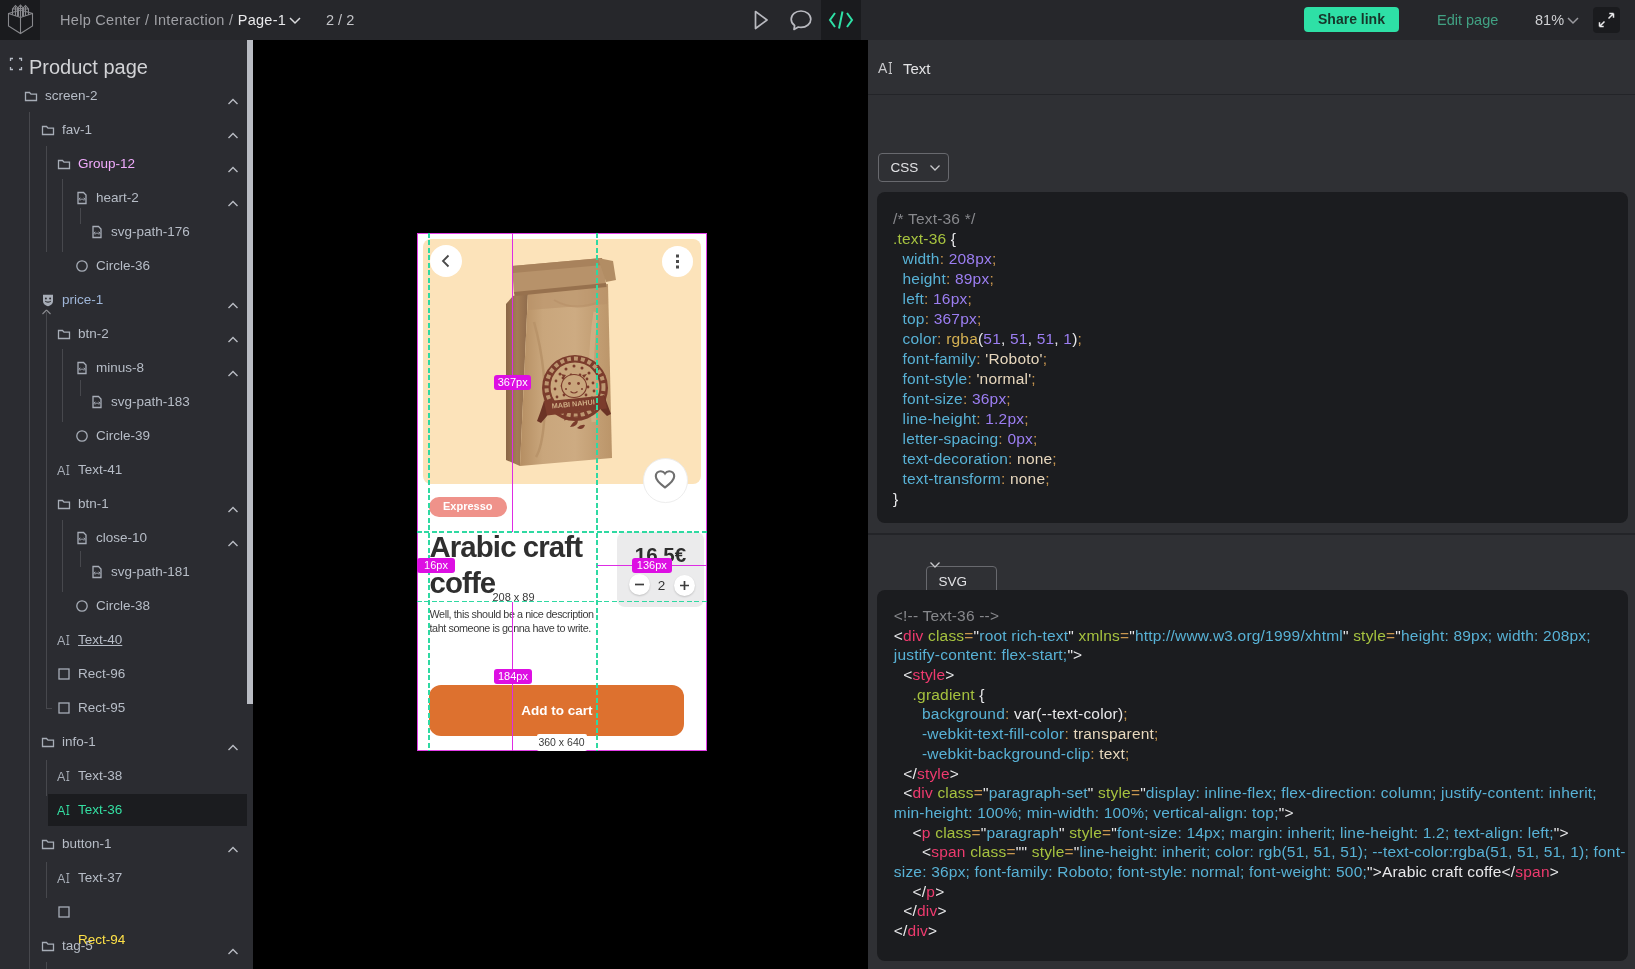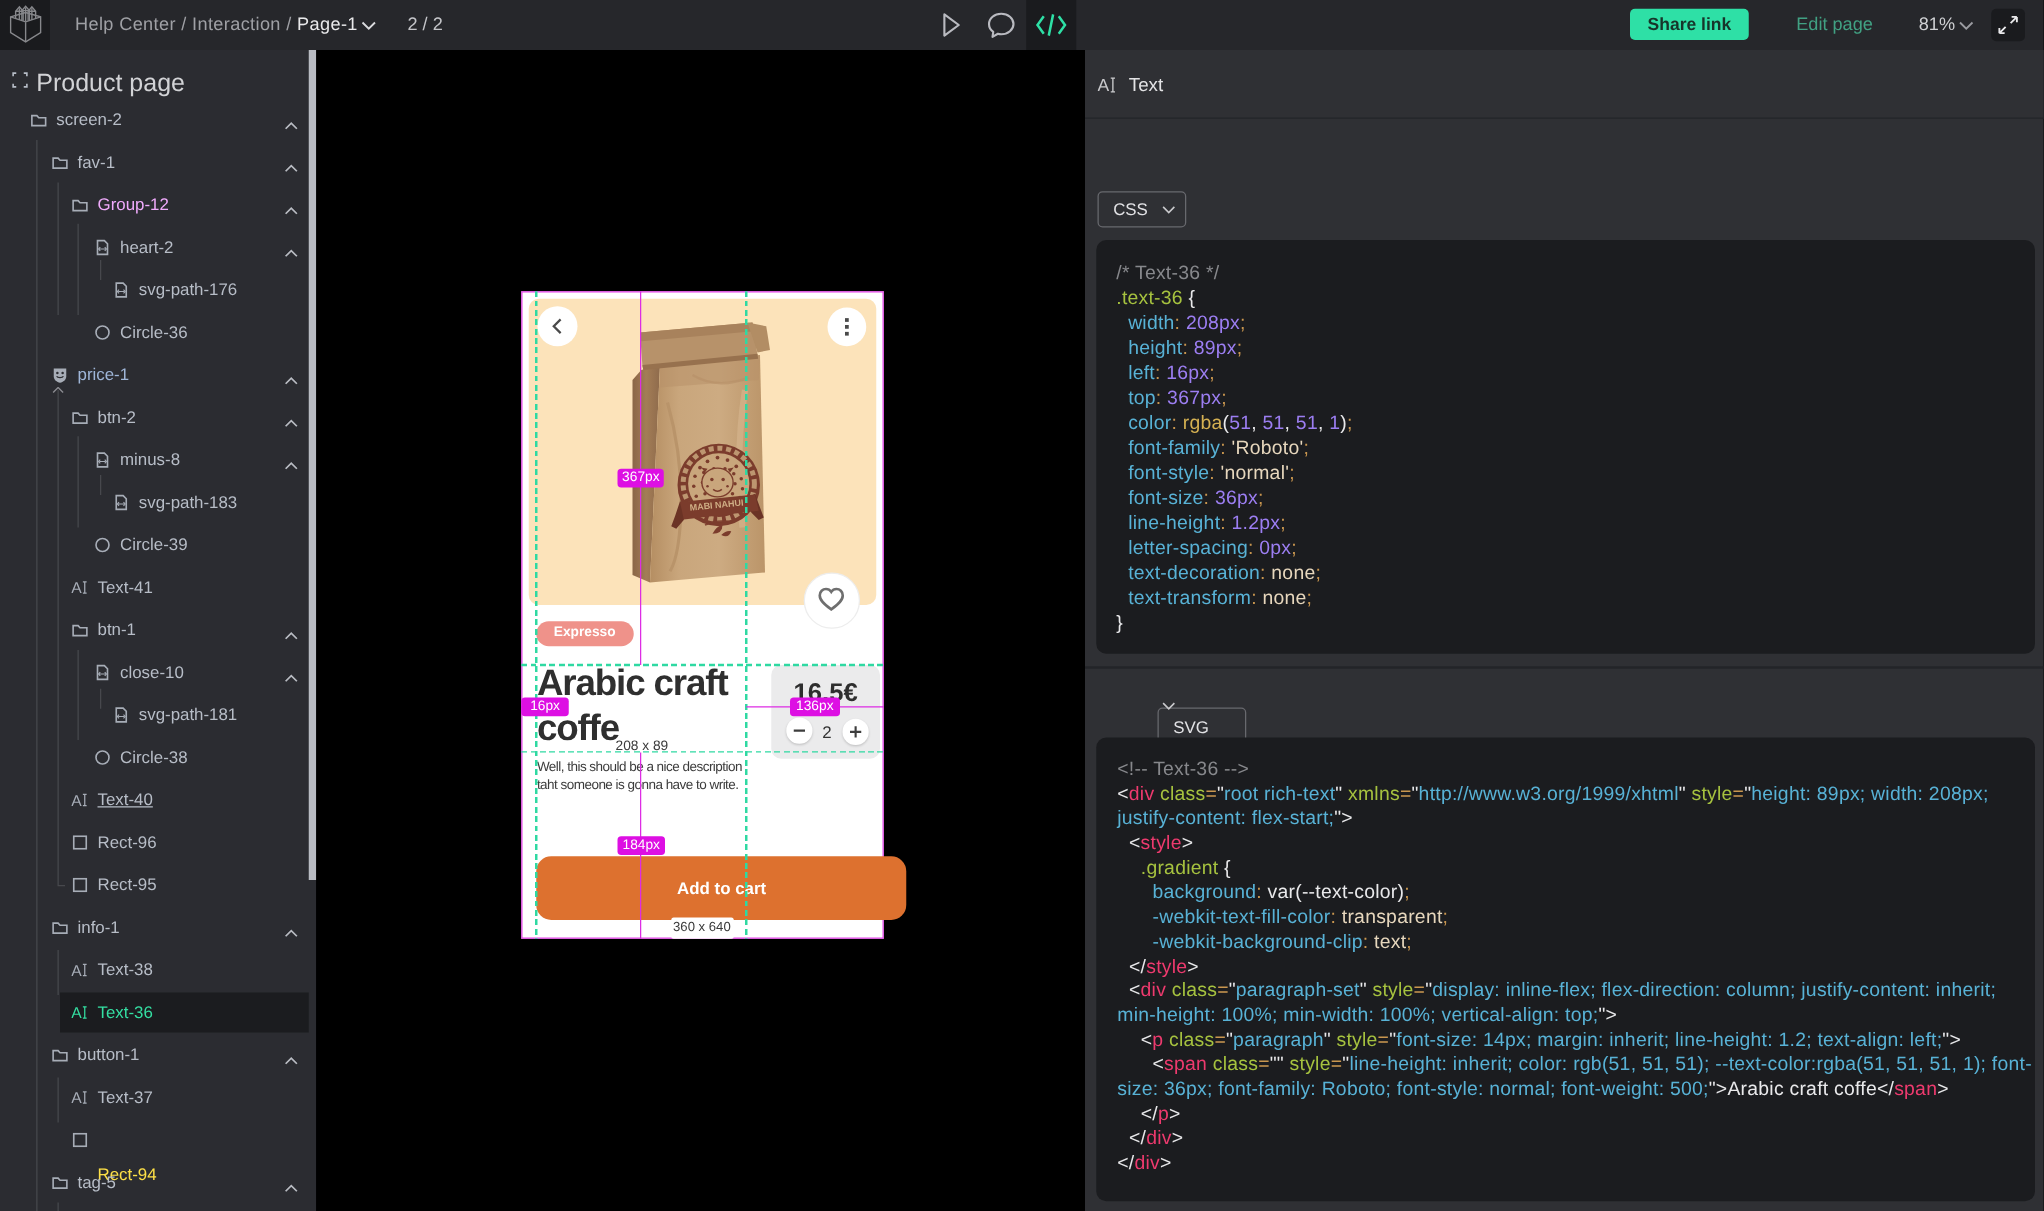--- a/index.html
+++ b/index.html
@@ -357,21 +357,21 @@
   <div class="abs" style="left:628.8px; top:574.4px; width:21px; height:21px; border-radius:50%; background:#fff; box-shadow:0 1px 2px rgba(0,0,0,0.18);"></div>
   <svg class="abs" style="left:628.8px; top:574.4px;" width="21" height="21" viewBox="0 0 21 21">
     <path d="M6 10.5 h9" stroke="#3d3d3d" stroke-width="1.7"></path>
   </svg>
   <div class="abs" style="left:674px; top:574.6px; width:21px; height:21px; border-radius:50%; background:#fff; box-shadow:0 1px 2px rgba(0,0,0,0.18);"></div>
   <svg class="abs" style="left:674px; top:574.6px;" width="21" height="21" viewBox="0 0 21 21">
     <path d="M6 10.5 h9 M10.5 6 v9" stroke="#3d3d3d" stroke-width="1.7"></path>
   </svg>
   <div class="abs" style="left:655px; top:577.5px; width:13px; text-align:center; font-size:13.5px; color:#333;">2</div>
   <div class="abs" style="left:429.5px; top:608.3px; width:180px; font-size:10.8px; letter-spacing:-0.42px; line-height:13.2px; color:#3c3c3c;">Well, this should be a nice description taht someone is gonna have to write.</div>
-  <div class="abs" style="left:429.3px; top:684.9px; width:296px; height:51.4px; background:#dd712f; border-radius:12px; color:#fff; font-weight:bold; font-size:13.5px; text-align:center; line-height:51.4px;">Add to cart</div>
+  <div class="abs" style="left:429.3px; top:684.9px; width:255px; height:51.4px; background:#dd712f; border-radius:12px; color:#fff; font-weight:bold; font-size:13.5px; text-align:center; line-height:51.4px;">Add to cart</div>
   <div class="abs" style="left:428.2px; top:233px; width:1.6px; height:517.5px; background:repeating-linear-gradient(to bottom, #2fd9a2 0 4.7px, transparent 4.7px 7.5px);"></div>
   <div class="abs" style="left:596.1px; top:233px; width:1.6px; height:517.5px; background:repeating-linear-gradient(to bottom, #2fd9a2 0 4.7px, transparent 4.7px 7.5px);"></div>
   <div class="abs" style="left:416.5px; top:531px; width:291px; height:1.6px; background:repeating-linear-gradient(to right, #2fd9a2 0 4.7px, transparent 4.7px 7.5px);"></div>
   <div class="abs" style="left:416.5px; top:600.8px; width:291px; height:1.6px; background:repeating-linear-gradient(to right, #2fd9a2 0 4.7px, transparent 4.7px 7.5px);"></div>
   <div class="abs" style="left:512.3px; top:233px; width:1.2px; height:298.5px; background:#dd2ce4;"></div>
   <div class="abs" style="left:512.3px; top:601.5px; width:1.2px; height:149px; background:#dd2ce4;"></div>
   <div class="abs" style="left:416.5px; top:565px; width:12.5px; height:1.2px; background:#dd2ce4;"></div>
   <div class="abs" style="left:596.7px; top:565px; width:110.5px; height:1.2px; background:#dd2ce4;"></div>
   <div class="abs" style="left:493.9px; top:374.5px; width:37.6px; height:15.8px; background:#dd0fe3; border-radius:3px; color:#fff; font-size:11px; text-align:center; line-height:15.8px;">367px</div>
   <div class="abs" style="left:416.6px; top:557.7px; width:38.9px; height:15.8px; background:#dd0fe3; border-radius:3px; color:#fff; font-size:11px; text-align:center; line-height:15.8px;">16px</div>

